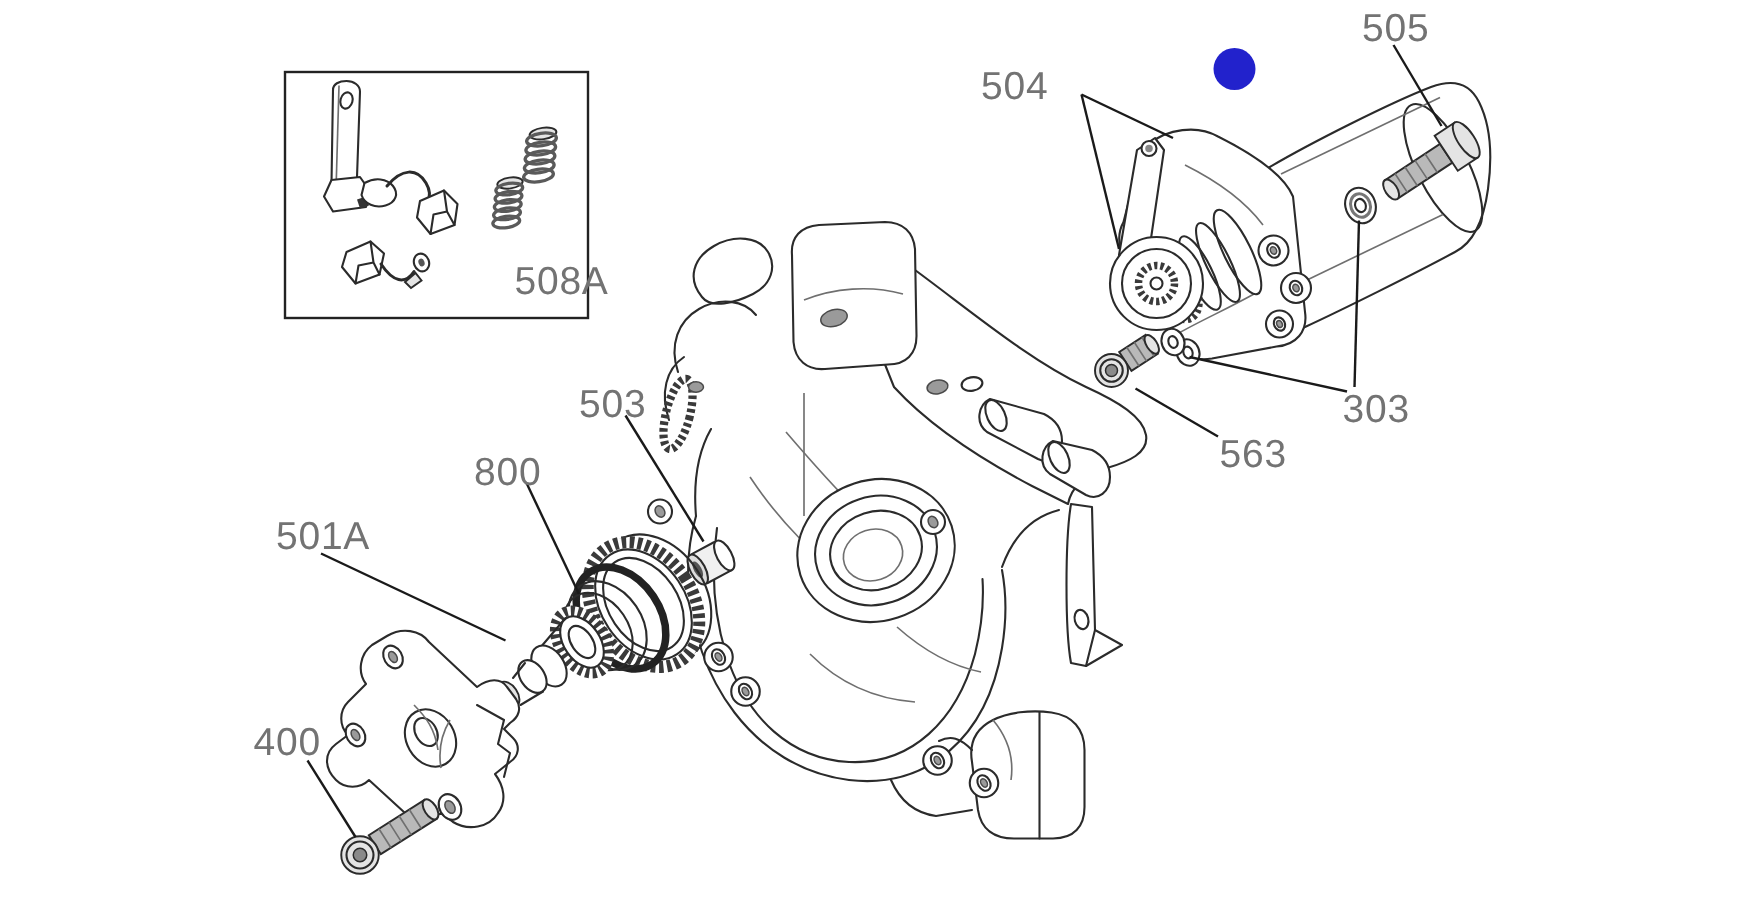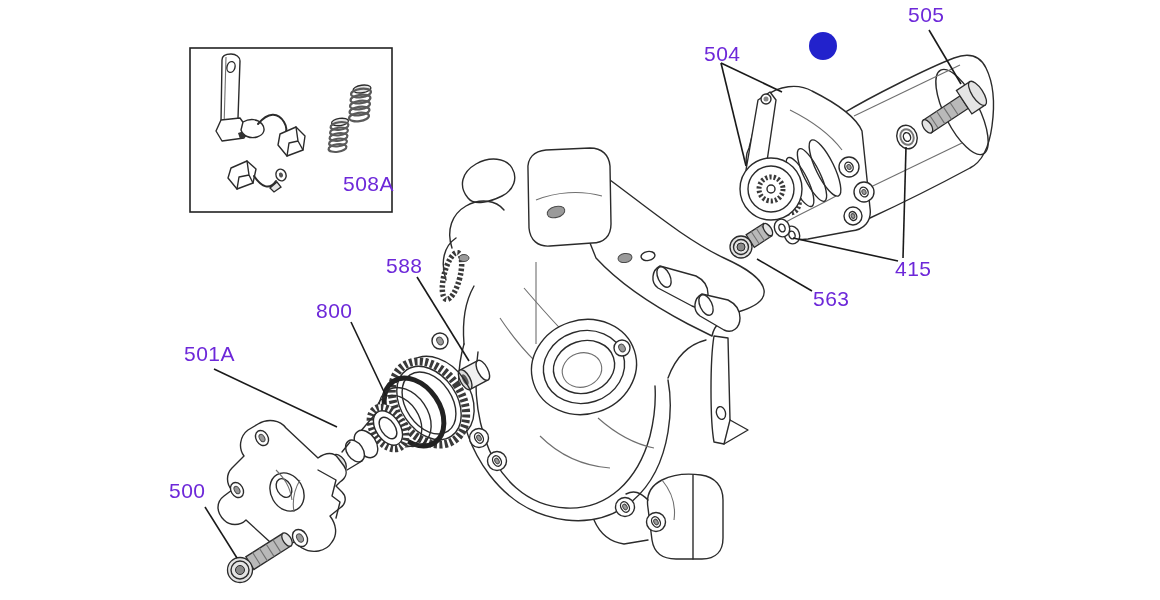--- a/index.html
+++ b/index.html
@@ -1,19 +1,19 @@
 <!DOCTYPE html>
 <html><head>
 <meta charset="utf-8">
 <style>
   html,body{margin:0;padding:0;background:#ffffff;}
   .stage{position:relative;width:1160px;height:600px;background:#ffffff;overflow:hidden;
          font-family:"Liberation Sans",sans-serif;}
   .stage svg{position:absolute;left:0;top:0;}
-  .lbl{position:absolute;font-size:21px;color:#6d28d9;letter-spacing:.5px;white-space:nowrap;}
+  .lbl{position:absolute;font-size:26px;color:#737373;letter-spacing:.5px;white-space:nowrap;}
   
   .s{stroke:#2b2b2b;stroke-width:1.4;fill:none;stroke-linecap:round;stroke-linejoin:round}
   .w{fill:#ffffff;stroke:#2b2b2b;stroke-width:1.4;stroke-linejoin:round}
   .thin{stroke:#6f6f6f;stroke-width:1.1;fill:none}
   .hole{fill:#9a9a9a;stroke:#4a4a4a;stroke-width:1}
   .gray{fill:#b9b9b9;stroke:#2b2b2b;stroke-width:1.3}
   .lgray{fill:#e4e4e4;stroke:#2b2b2b;stroke-width:1.3}
   .teeth{fill:none;stroke:#3a3a3a}
   .coil{fill:none;stroke:#5a5a5a;stroke-width:2.2}
   .ldr{stroke:#1a1a1a;stroke-width:1.6;fill:none}
@@ -262,22 +262,22 @@
     <path class="ldr" d="M 721,63 L 746,166"></path>
     <path class="ldr" d="M 929,30 L 961,84"></path>
     <path class="ldr" d="M 903,258 L 906,147"></path>
     <path class="ldr" d="M 898,261 L 793,238"></path>
     <path class="ldr" d="M 812,291 L 757,259"></path>
   </g>
 
   <circle cx="823" cy="46" r="14" fill="#2222cc"></circle>
 </svg>
 
-  <div class="lbl" style="left:169px;top:479px">500</div>
+  <div class="lbl" style="left:169px;top:479px">400</div>
   <div class="lbl" style="left:184px;top:342px">501A</div>
   <div class="lbl" style="left:316px;top:299px">800</div>
-  <div class="lbl" style="left:386px;top:254px">588</div>
-  <div class="lbl" style="left:704px;top:42px">504</div>
+  <div class="lbl" style="left:386px;top:254px">503</div>
+  <div class="lbl" style="left:654px;top:42px">504</div>
   <div class="lbl" style="left:908px;top:3px">505</div>
-  <div class="lbl" style="left:895px;top:257px">415</div>
+  <div class="lbl" style="left:895px;top:257px">303</div>
   <div class="lbl" style="left:813px;top:287px">563</div>
   <div class="lbl" style="left:343px;top:172px">508A</div>
 </div>
 
 </body></html>

